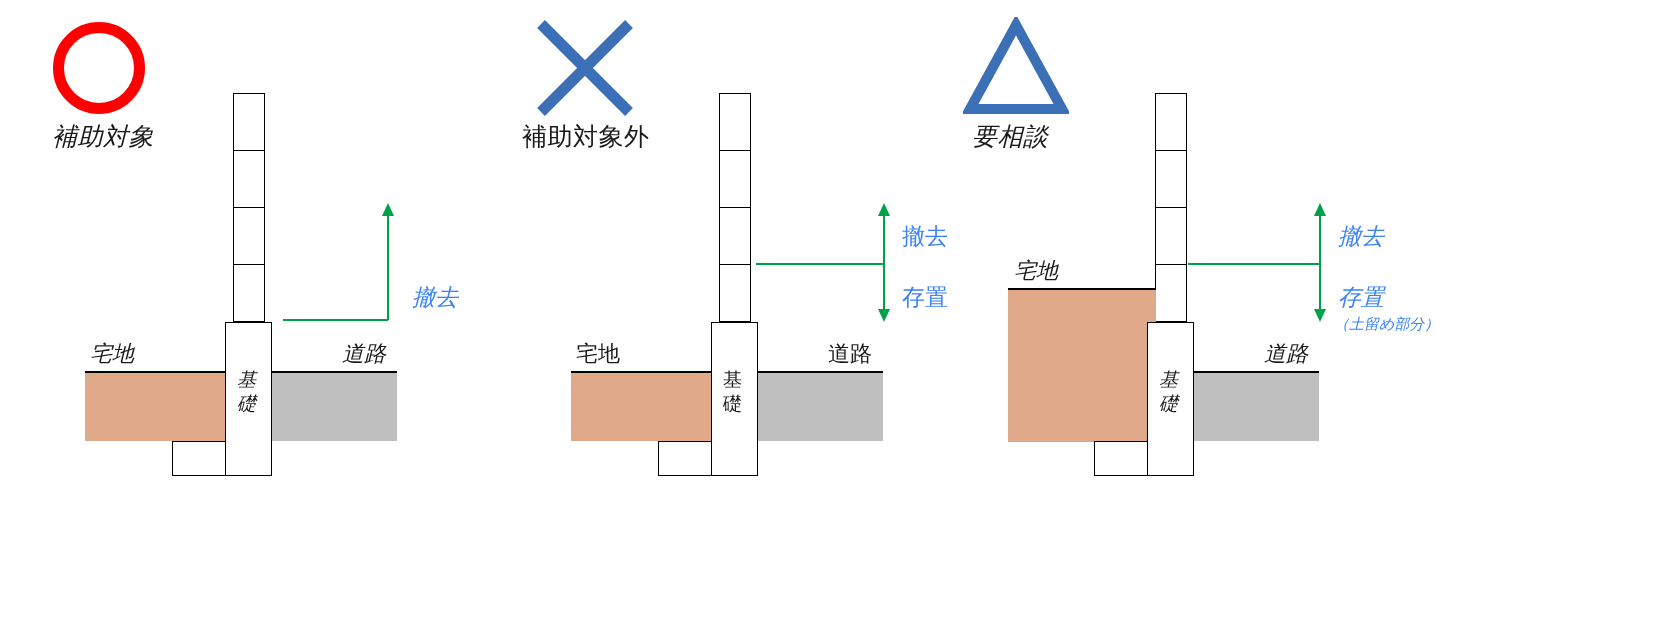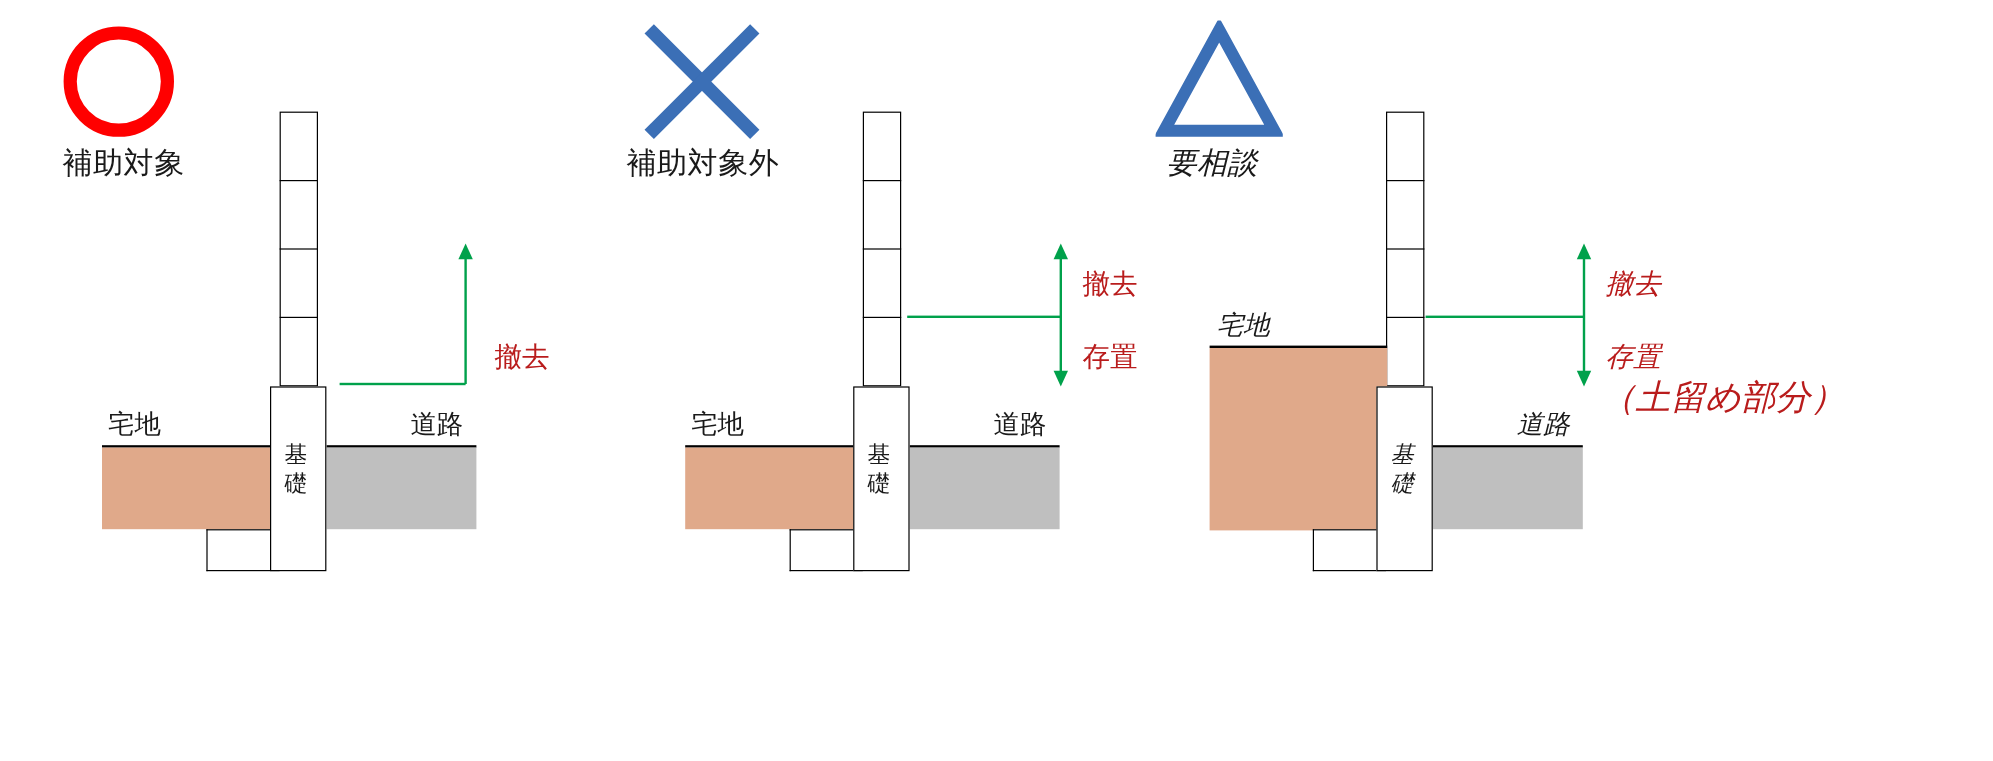--- a/index.html
+++ b/index.html
@@ -103,30 +103,30 @@
     border-left: 6px solid transparent;
     border-right: 6px solid transparent;
   }
   .arrow-up { border-bottom: 13px solid #00a14b; }
   .arrow-down { border-top: 13px solid #00a14b; }
   .ann-lbl {
     position: absolute;
     white-space: nowrap;
     font-size: 23px;
     line-height: 1.28;
-    color: #b91c1c;
-  }
-  .ann-sub { font-size: 29px; }
+    color: #3b82f6;
+  }
+  .ann-sub { font-size: 15px; }
 </style>
 </head>
 <body>
 
 <div id="stage">
 
-  <div class="panel" style="left:0px; width:500px;">
+  <div class="panel" style="left:0px; width:500px;font-style:italic;">
 
     <div class="mark mark-circle" style="left:53px; top:22px; width:92px; height:92px; border-width:11px; border-color:#ff0000;"></div>
     <div class="mark-label" style="left:52px; top:124px;">補助対象</div>
 
     <div class="blockwall" style="left:233px; top:93px; width:32px; height:229px;"></div>
     <div class="blockdiv" style="left:233px; top:150px; width:32px;"></div>
     <div class="blockdiv" style="left:233px; top:207px; width:32px;"></div>
     <div class="blockdiv" style="left:233px; top:264px; width:32px;"></div>
 
     <div class="ground-top" style="left:85px; top:371px; width:146px;"></div>

